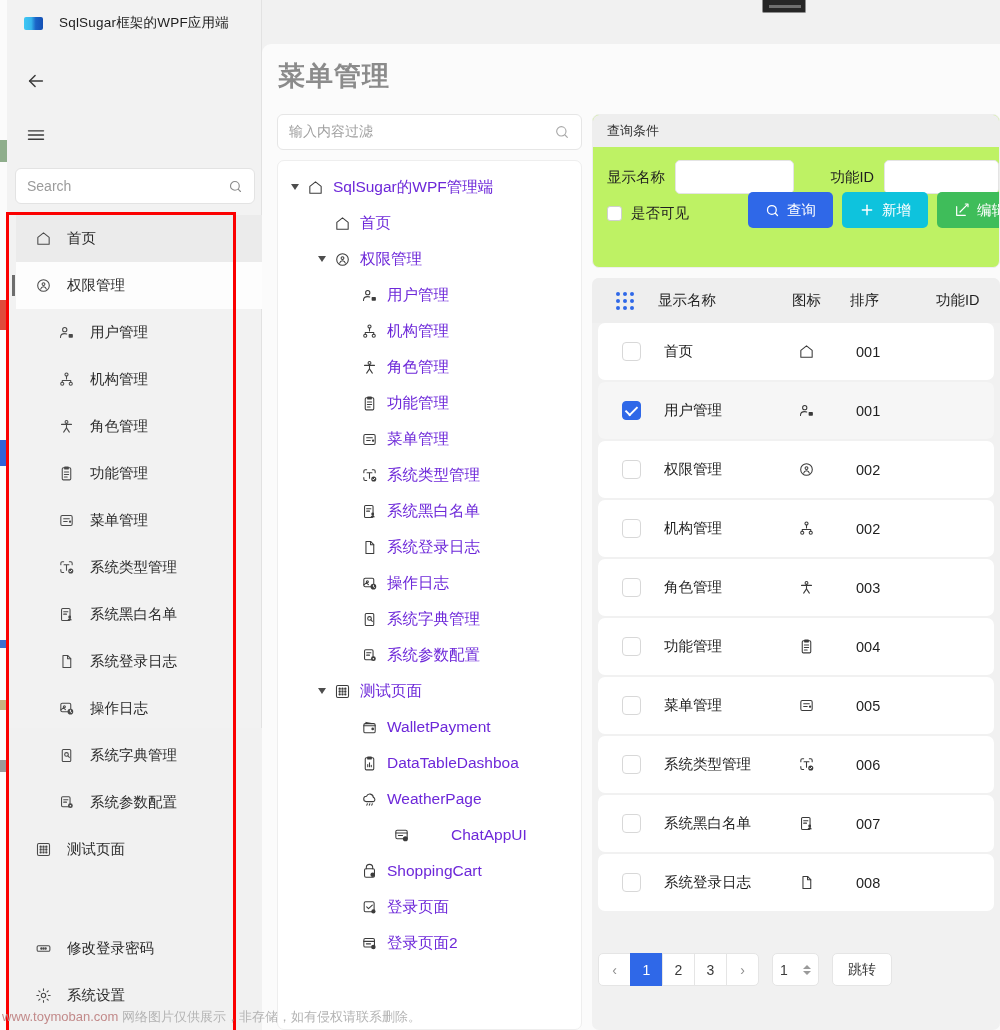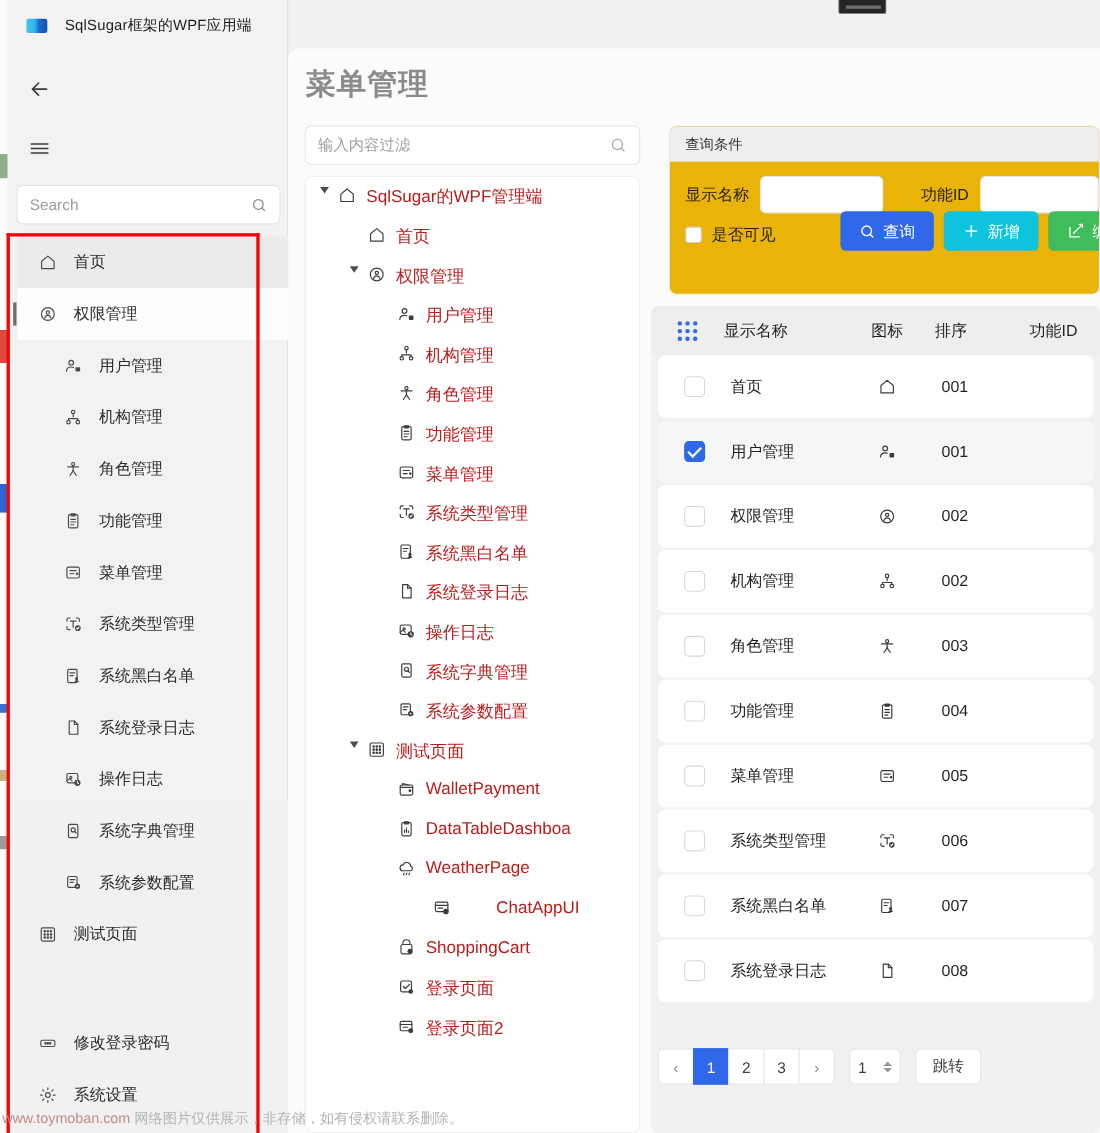--- a/index.html
+++ b/index.html
@@ -94,38 +94,38 @@
     width: 100%; height: 36px; background: #fff; border: 1px solid #e6e6e6; border-radius: 6px;
     display: flex; align-items: center; padding: 0 11px;
   }
   .tree-filter .ph { flex: 1; font-size: 14px; color: #a0a0a0; }
   .tree-filter .mag { color: #a8a8a8; display: flex; }
   .tree-box {
     position: absolute; left: 0; top: 46px; right: 0; bottom: 0;
     background: #fff; border: 1px solid #eeeeee; border-radius: 7px;
     padding-top: 8px; overflow: hidden;
   }
-  .tnode { display: flex; align-items: flex-start; height: 36px; font-size: 15.5px; color: #b91c1c; cursor: pointer; }
+  .tnode { display: flex; align-items: center; height: 36px; font-size: 15.5px; color: #6d28d9; cursor: pointer; }
   .tnode .tri {
     width: 13px; font-size: 0; display: inline-block; margin-right: 3px; flex: 0 0 13px;
   }
   .tnode .tri i {
     display: block; width: 0; height: 0;
     border-left: 6px solid #4d4d4d; border-top: 4.5px solid transparent; border-bottom: 4.5px solid transparent;
     transform: rotate(90deg); margin: 0 auto;
   }
   .tnode .tic { width: 22px; display: flex; align-items: center; justify-content: center; color: #3c3c3c; margin-right: 7px; flex: 0 0 22px; }
   .tnode .tlb { white-space: nowrap; }
 
   
   .work { position: absolute; left: 330px; top: 70px; right: 0; bottom: 0; }
 
   .query-card {
-    position: absolute; left: 16px; top: 0; right: 0; height: 154px;
-    background: #eab308; border: 1px solid #eeeeee; border-radius: 7px; overflow: hidden;
+    position: absolute; left: 0; top: 0; right: 0; height: 154px;
+    background: #bef264; border: 1px solid #eeeeee; border-radius: 7px; overflow: hidden;
   }
   .query-head {
     height: 32px; background: #eeeeee; display: flex; align-items: center;
     padding-left: 14px; font-size: 13px; color: #363636;
   }
   .query-row1 { display: flex; align-items: center; padding: 13px 0 0 14px; }
   .q-label { font-size: 14.5px; color: #1f1f1f; margin-right: 10px; white-space: nowrap; }
   .q-input { height: 34px; background: #fff; border: 1px solid #e4e4e4; border-radius: 5px; }
   .q-input.w1 { width: 155px; }
   .q-input.w2 { width: 150px; }

